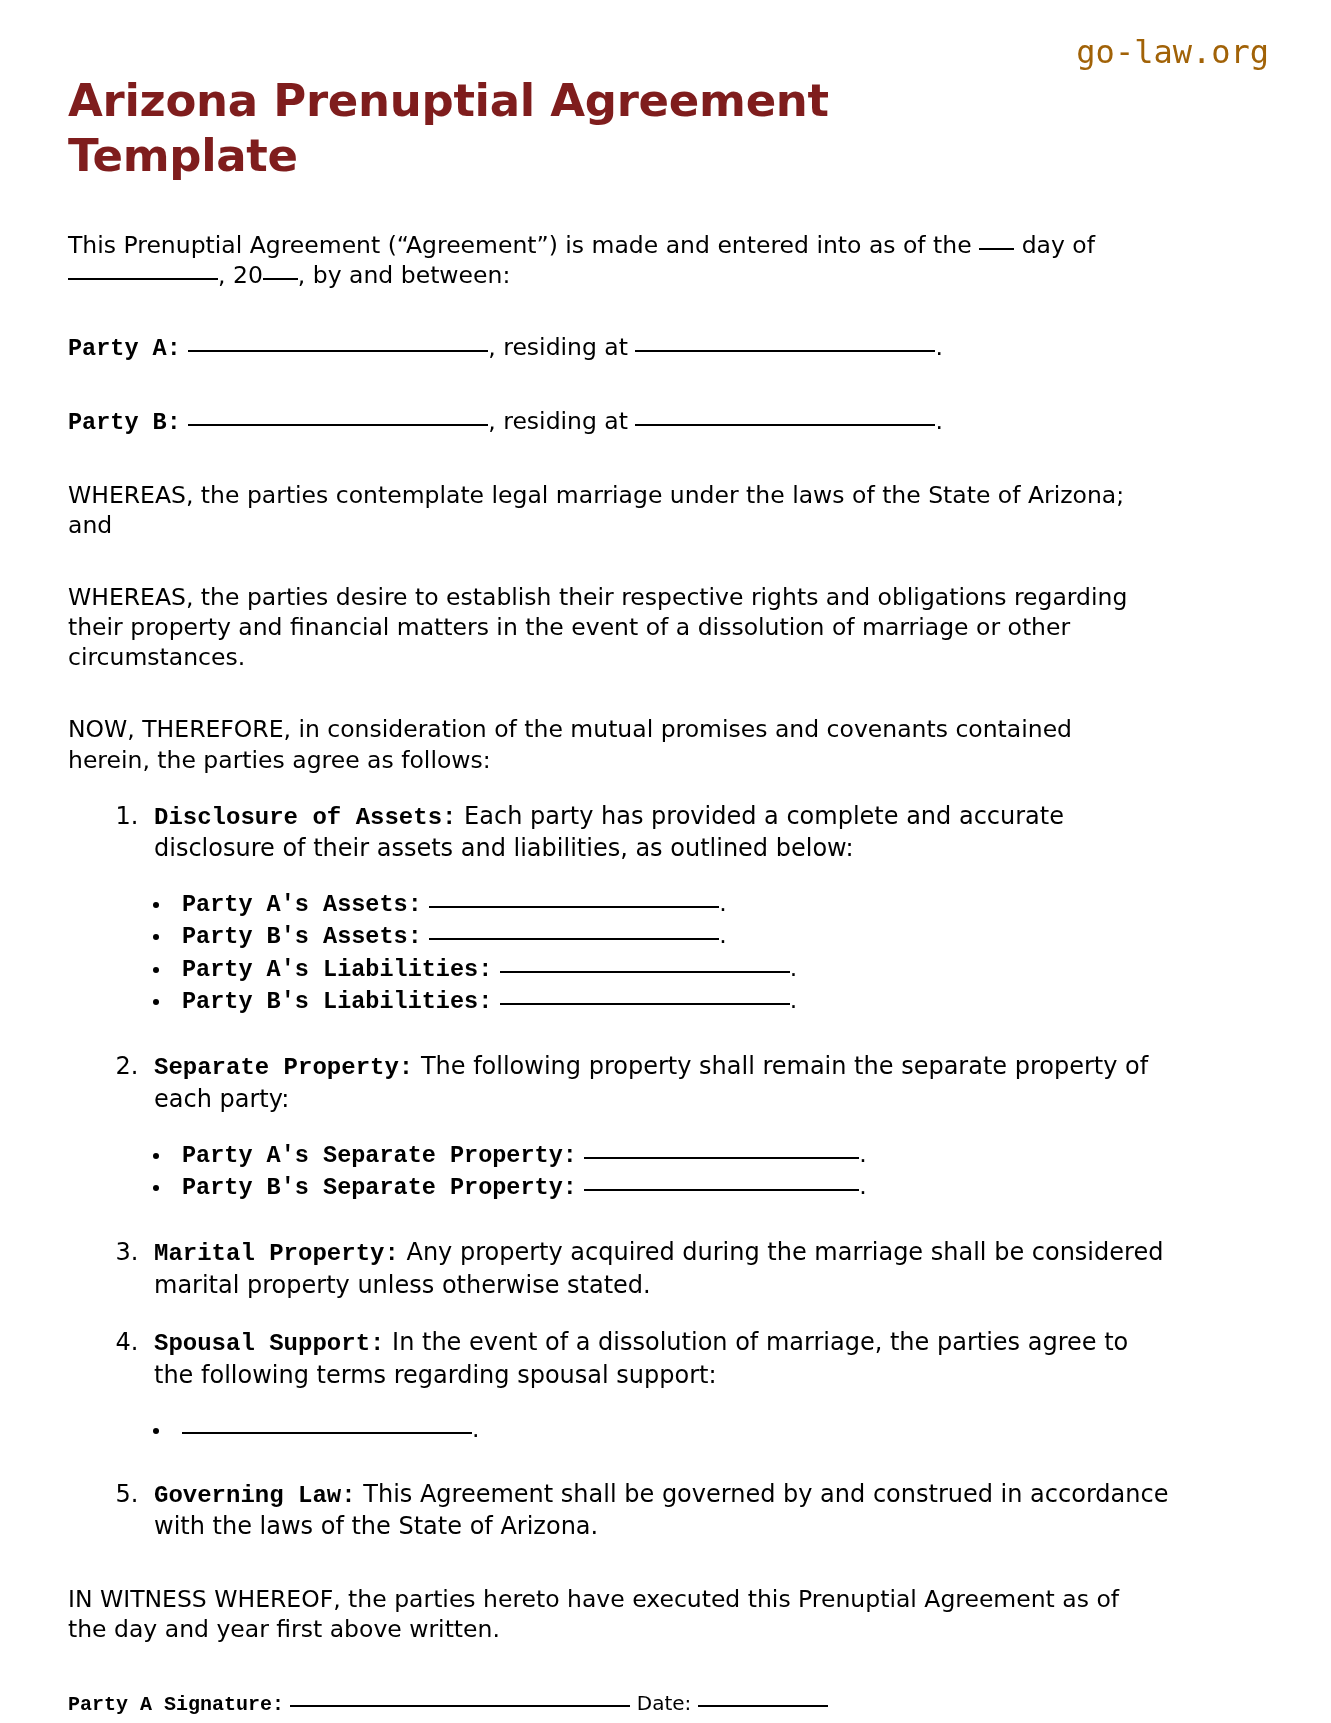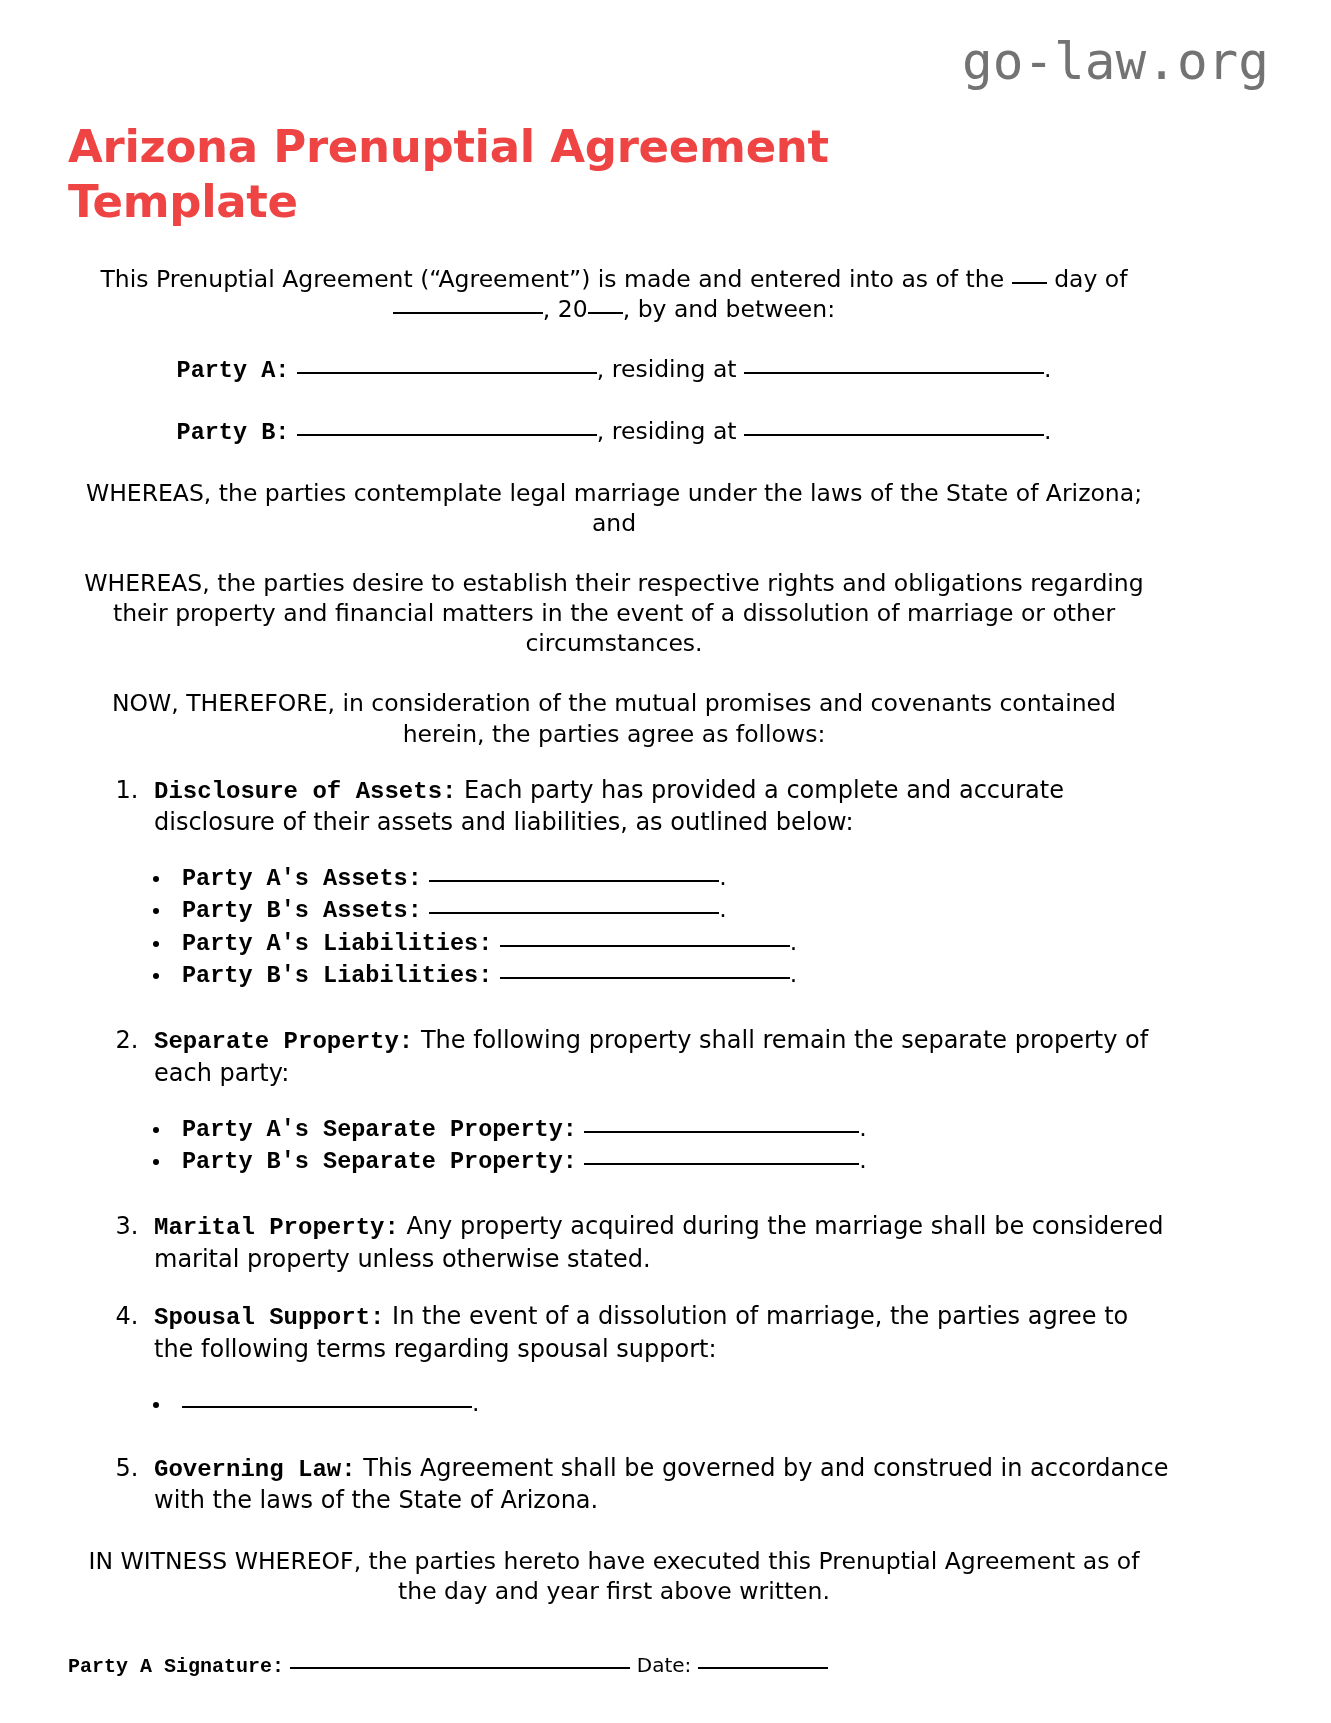--- a/index.html
+++ b/index.html
@@ -21,44 +21,43 @@
     height: 1723px;
     box-sizing: border-box;
     padding: 0 68px 0 68px;
     background: #ffffff;
   }
   .brand {
     position: absolute;
     top: 36px;
     right: 62px;
     font-family: "DejaVu Sans Mono", monospace;
-    font-size: 51px;
+    font-size: 32px;
     letter-spacing: 0px;
-    color: #737373;
+    color: #a16207;
     line-height: 1;
     white-space: nowrap;
   }
   h1.doc-title {
     margin: 0;
-    padding-top: 120px;
+    padding-top: 74px;
     font-family: "DejaVu Sans", sans-serif;
     font-size: 45px;
     font-weight: bold;
     line-height: 1.22;
     letter-spacing: -0.3px;
     max-width: 880px;
-    color: #ef4444;
+    color: #7f1d1d;
   }
   p.para {
-    margin: 4px 0 0 0;
+    margin: 16px 0 0 0;
     font-size: 23.5px;
     line-height: 1.28;
     color: #000;
     max-width: 1092px;
-    text-align: center;
   }
   .sp-lg { height: 30px; }
   .sp-md { height: 26px; }
   .sp-sm { height: 16px; }
   .b { font-weight: bold; font-family: Liberation Mono, monospace; }
   .blank {
     display: inline-block;
     border-bottom: 2.5px solid #000;
     vertical-align: baseline;
     position: relative;

